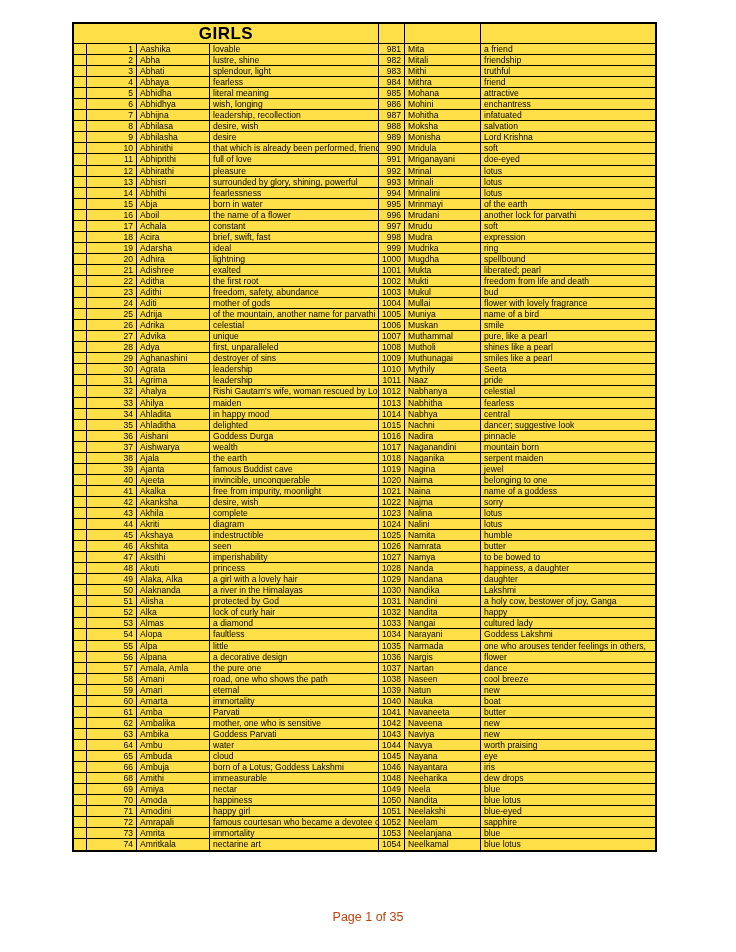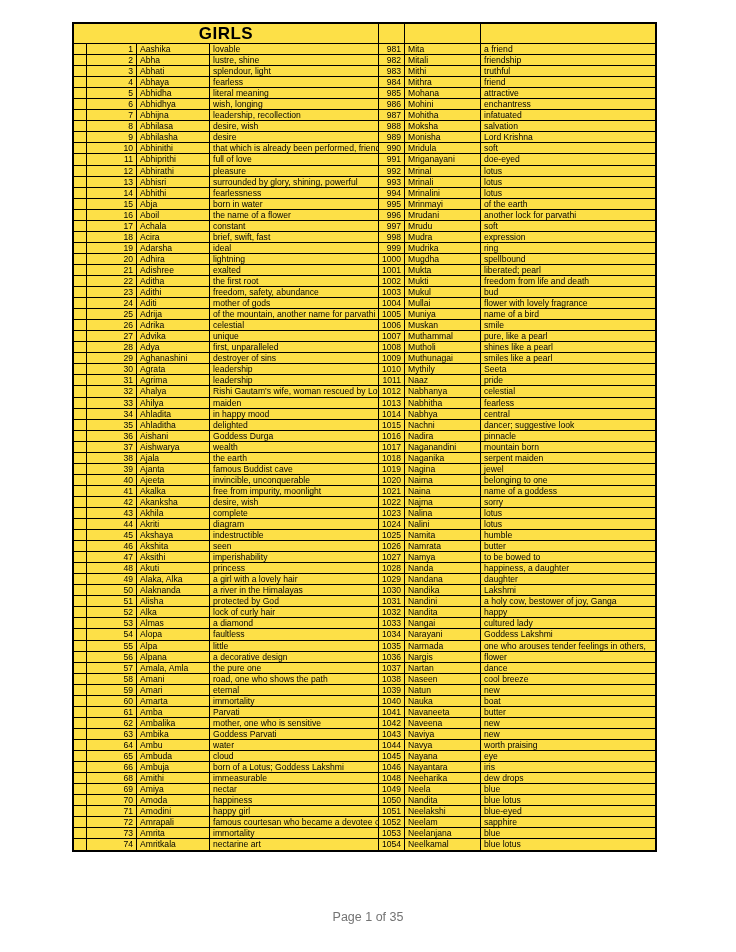--- a/index.html
+++ b/index.html
@@ -50,21 +50,21 @@
   .data-row .cell:last-child { border-right: none; }
   .data-row:last-child .cell { border-bottom: none; }
   .num { text-align: right; padding-right: 3px; }
   .txt { text-align: left; padding-left: 3px; }
 
   .footer {
     position: absolute;
     left: 0; top: 910px; width: 736px;
     text-align: center;
     font-size: 12.5px;
-    color: #737373;
+    color: #c2410c;
   }
 </style>
 </head>
 <body>
 
 <div class="page">
 
   <div class="names-table">
 
     <div class="header-row">

